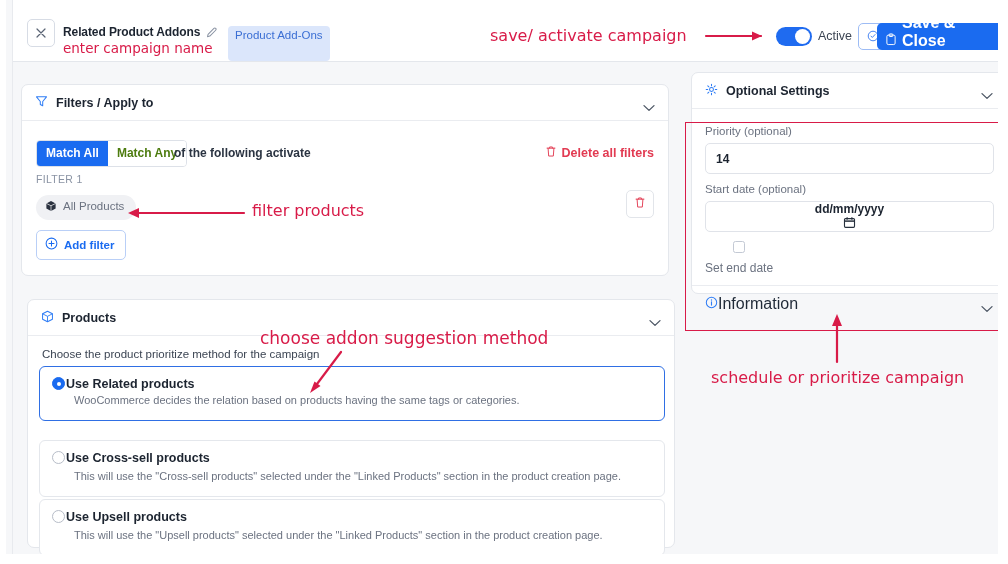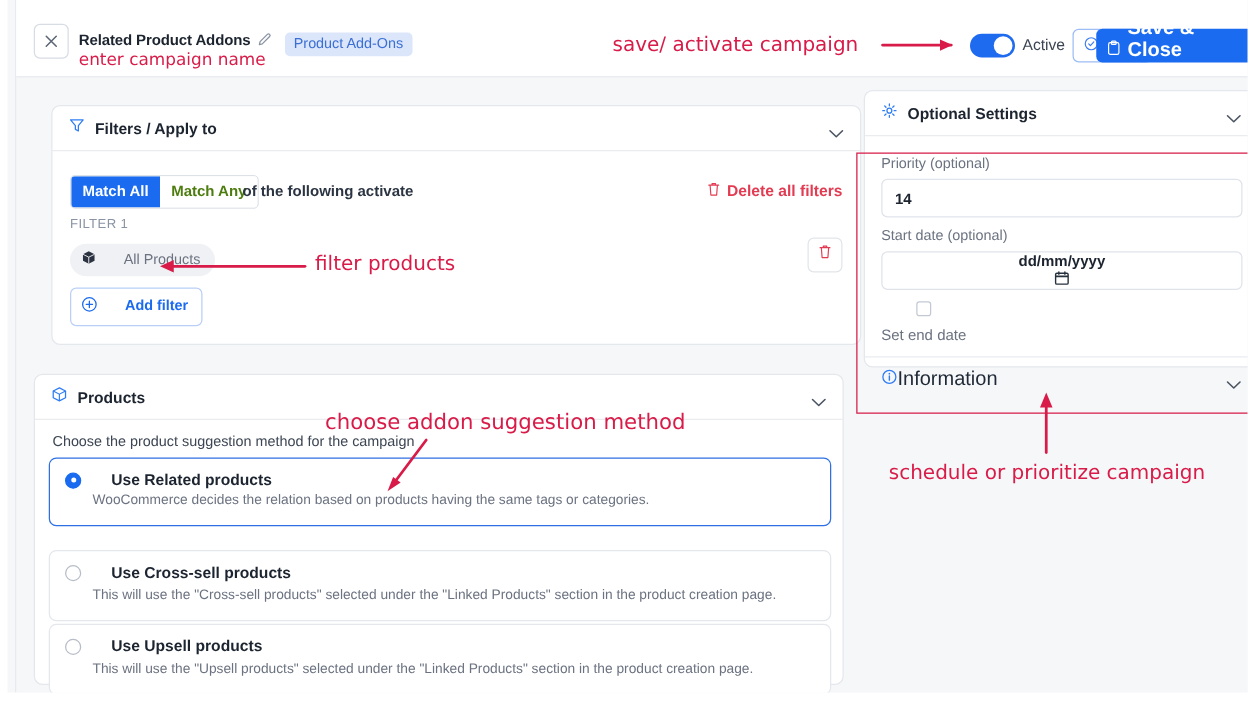--- a/index.html
+++ b/index.html
@@ -73,21 +73,21 @@
     position: absolute;
     left: 192px; top: 26px;
     cursor: pointer;
   }
   .badge {
     position: absolute;
     left: 215px; top: 26px;
     background: #dbe6fb;
     color: #3b6fd4;
     font-size: 11.5px;
-    padding: 3px 7px 4px 7px;
+    padding: 3px 7px 20px 7px;
     border-radius: 4px;
     white-space: nowrap;
   }
   .anno {
     position: absolute;
     color: #d81b48;
     font-family: "DejaVu Sans", sans-serif;
     white-space: nowrap;
     pointer-events: none;
   }
@@ -191,21 +191,21 @@
     color: #1c2430;
     margin-left: 8px;
   }
   .chev {
     position: absolute;
     right: 13px;
     top: 13px;
     cursor: pointer;
   }
 
-  #filters-card { left: 28px; top: 84px; width: 648px; height: 192px; }
+  #filters-card { left: 8px; top: 84px; width: 648px; height: 192px; }
   #products-card { left: 14px; top: 299px; width: 648px; height: 249px; }
   #optional-card { left: 678px; top: 72px; width: 316px; height: 222px; }
 
   
   .seg {
     position: absolute;
     left: 14px; top: 55px;
     display: flex;
     border-radius: 4px;
     overflow: hidden;
@@ -247,22 +247,22 @@
   }
   .chip {
     position: absolute;
     left: 14px; top: 110px;
     background: #f0f1f4;
     border-radius: 15px;
     padding: 5px 12px 6px 9px;
     font-size: 11.5px;
     color: #6b7280;
     display: flex;
-    align-items: center;
-    gap: 22px;
+    align-items: flex-start;
+    gap: 6px;
     cursor: pointer;
   }
   .row-trash {
     position: absolute;
     right: 14px; top: 105px;
     width: 26px; height: 26px;
     border: 1px solid #e2e5ea;
     border-radius: 5px;
     background: #fff;
     display: flex;
@@ -275,21 +275,21 @@
     left: 14px; top: 145px;
     border: 1px solid #b9cff7;
     border-radius: 5px;
     background: #fff;
     color: #1a6bf0;
     font-size: 11.5px;
     font-weight: bold;
     padding: 6px 11px 7px 8px;
     display: flex;
     align-items: center;
-    gap: 22px;
+    gap: 6px;
     cursor: pointer;
   }
 
   
   .prod-hint {
     position: absolute;
     left: 14px; top: 48px;
     font-size: 11.5px;
     color: #3c4553;
   }
@@ -300,22 +300,21 @@
     box-sizing: border-box;
     border: 1px solid #e4e7ec;
     border-radius: 6px;
     background: #fff;
     padding: 10px 12px 11px 12px;
     cursor: pointer;
   }
   .opt.sel { border: 1px solid #2f6fe4; }
   .opt .hd {
     display: flex;
-    align-items: center;
-    gap: 24px;
+    gap: 1px;
   }
   .radio {
     width: 13px; height: 13px;
     border-radius: 50%;
     border: 1px solid #b7bdc8;
     background: #fff;
     box-sizing: border-box;
     flex: none;
   }
   .radio.on {
@@ -537,21 +536,21 @@
             </svg>
         </span>
         <span class="ttl">Products</span>
         <span class="chev">
           <svg width="12" height="8" viewBox="0 0 12 8">
               <path d="M1 1.6 6 6.4 11 1.6" fill="none" stroke="#4b5563" stroke-width="1.3" stroke-linecap="round" stroke-linejoin="round"></path>
             </svg>
         </span>
       </div>
 
-      <div class="prod-hint">Choose the product suggestion method for the campaign</div>
+      <div class="prod-hint">Choose the product prioritize method for the campaign</div>
 
       <div class="opt sel" id="opt-related">
         <div class="hd">
           <span class="radio on"></span>
           <span class="lbl">Use Related products</span>
         </div>
         <div class="d" style="margin-top:2px">WooCommerce decides the relation based on products having the same tags or categories.</div>
       </div>
 
       <div class="opt" id="opt-upsell">

